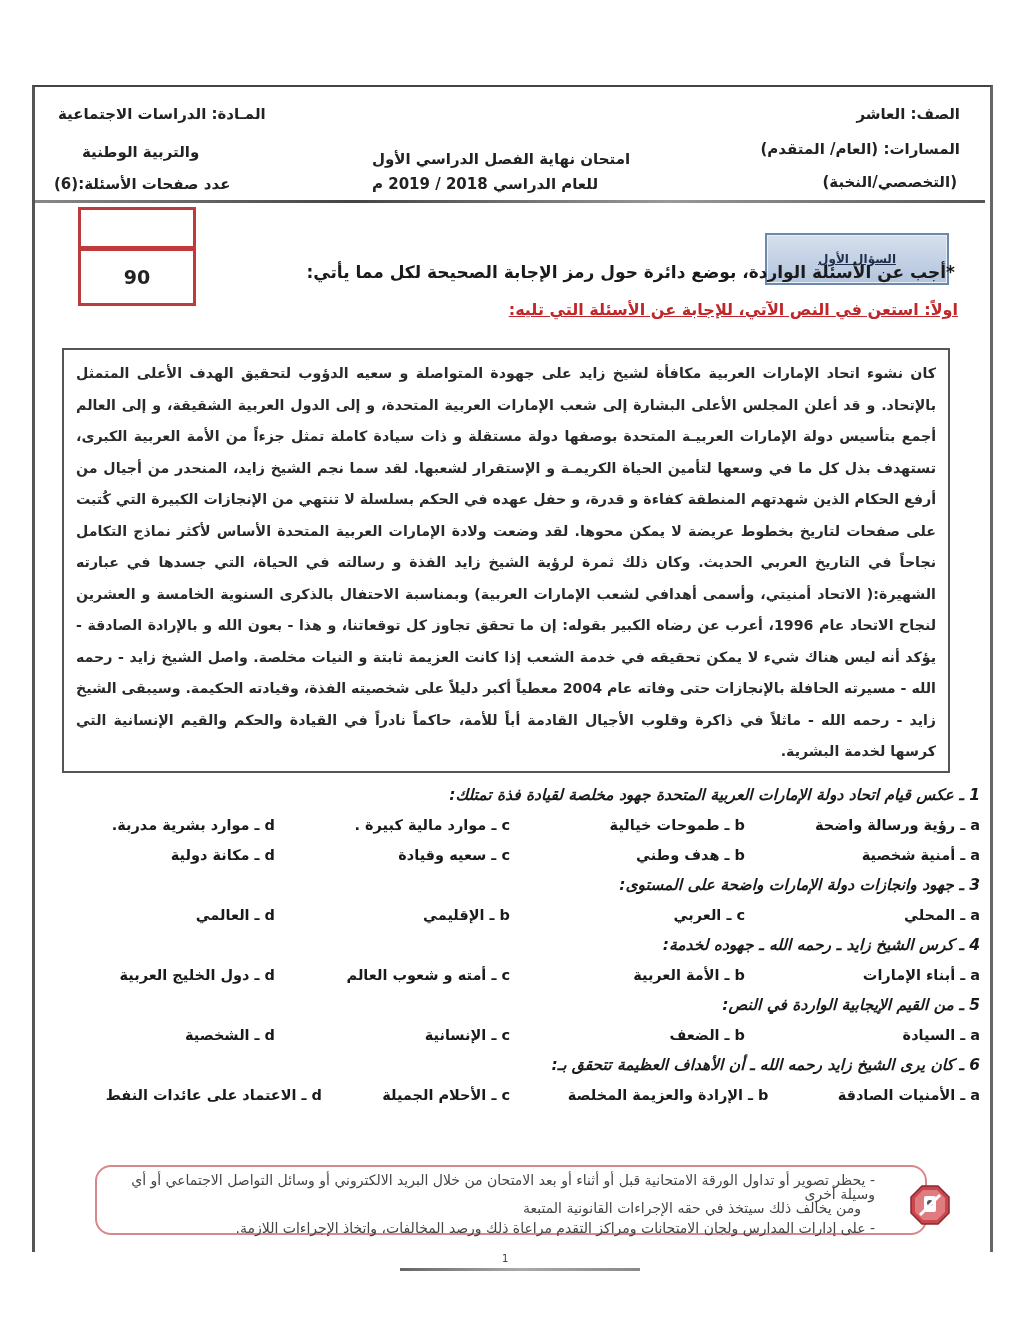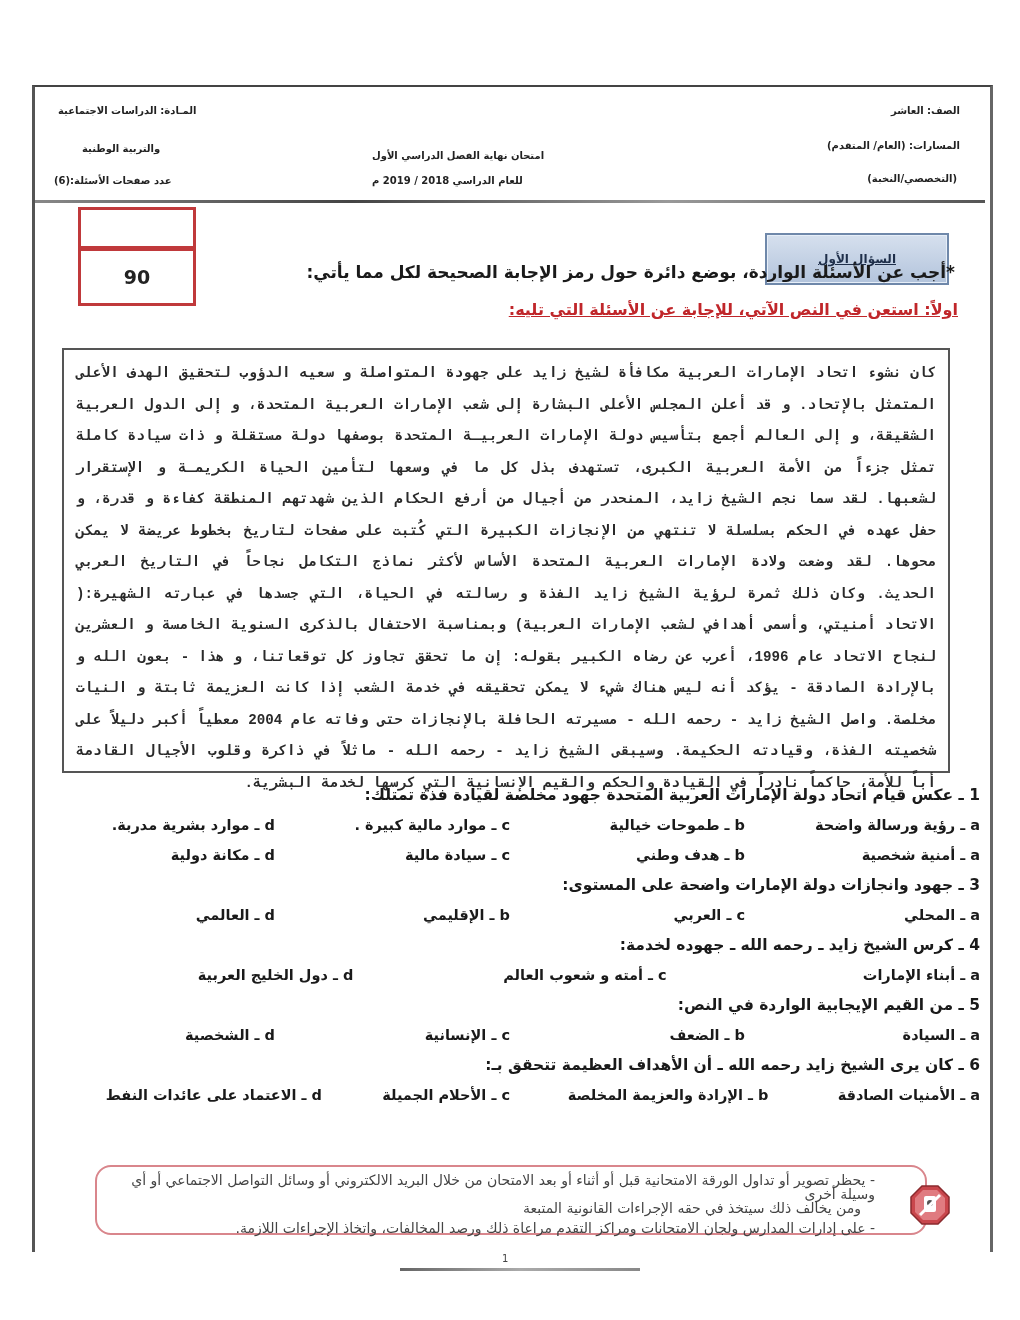--- a/index.html
+++ b/index.html
@@ -1,29 +1,29 @@
 <!DOCTYPE html>
 <html><head>
 <meta charset="utf-8">
 <style>
   html, body { margin:0; padding:0; background:#ffffff; }
   body { width:1020px; height:1320px; position:relative; overflow:hidden; font-family:"DejaVu Sans", sans-serif; color:#1a1a1a; }
   .page-frame { position:absolute; left:32px; top:85px; width:955px; height:1165px; border-left:3px solid #555; border-right:3px solid #666; border-top:2px solid #444; }
   .rtl { direction:rtl; }
-  .hdr { position:absolute; font-size:10px; font-weight:bold; color:#222; white-space:nowrap; }
+  .hdr { position:absolute; font-size:15px; font-weight:bold; color:#222; white-space:nowrap; }
   .hdr-rule { position:absolute; left:35px; top:200px; width:950px; height:3px; background:linear-gradient(90deg,#888,#444,#999,#555); }
   .q-title-btn { position:absolute; left:765px; top:209px; width:180px; height:48px; background:linear-gradient(180deg,#d6e0ee,#b3c4dc); border:2px solid #6f88aa; box-shadow:inset 0 0 0 1px #e6eef8; display:flex; align-items:center; justify-content:center; font-size:12px; font-weight:bold; color:#1f2f4a; text-decoration:underline;margin-top:24px; }
   .score-box { position:absolute; left:42px; width:112px; border:3px solid #c0393b; background:#fff;margin-left:36px; }
   .score-top { top:207px; height:36px; }
   .score-bottom { top:248px; height:52px; display:flex; align-items:center; justify-content:center; font-size:19px; font-weight:bold; color:#222; }
   .instruction { position:absolute; right:65px; top:262px; font-size:17px; font-weight:bold; direction:rtl; white-space:nowrap; }
   .subinstruction { position:absolute; right:62px; top:300px; font-size:16px; font-weight:bold; color:#c0262a; text-decoration:underline; direction:rtl; white-space:nowrap; }
-  .passage { position:absolute; left:62px; top:348px; width:888px; height:425px; border:2px solid #555; padding:8px 12px; box-sizing:border-box; direction:rtl; text-align:justify; font-size:14.2px; line-height:31.5px; font-weight:bold; color:#2a2a2a;font-family:Liberation Mono, monospace; }
+  .passage { position:absolute; left:62px; top:348px; width:888px; height:425px; border:2px solid #555; padding:8px 12px; box-sizing:border-box; direction:rtl; text-align:justify; font-size:14.2px; line-height:31.5px; font-weight:bold; color:#2a2a2a; }
   .questions { position:absolute; left:40px; top:780px; width:940px; direction:rtl; }
-  .q-stem { font-size:15.5px; font-weight:bold; height:30px; line-height:30px; white-space:nowrap; }
+  .q-stem { font-size:15.5px; font-weight:bold; height:30px; line-height:30px; white-space:nowrap;font-style:italic; }
   .q-opts { display:flex; font-size:14.5px; font-weight:bold; height:30px; line-height:30px; white-space:nowrap; }
   .opt { flex:1; }
   .notice { position:absolute; left:95px; top:1165px; width:832px; height:70px; border:2px solid #d9868c; border-radius:16px; direction:rtl; padding:6px 50px 6px 16px; box-sizing:border-box; font-size:14px; color:#444; line-height:14px; }
   .notice-icon { position:absolute; left:910px; top:1185px; width:40px; height:40px; }
   .page-num { position:absolute; left:502px; top:1253px; font-size:10px; color:#444; }
   .bottom-rule { position:absolute; left:400px; top:1268px; width:240px; height:3px; background:linear-gradient(90deg,#666,#aaa,#888); }
 </style>
 </head>
 <body>
 
@@ -58,37 +58,38 @@
       <span class="opt">a ـ رؤية ورسالة واضحة</span>
       <span class="opt">b ـ طموحات خيالية</span>
       <span class="opt">c ـ موارد مالية كبيرة .</span>
       <span class="opt">d ـ موارد بشرية مدربة.</span>
     </div>
   </div>
   <div>
     <div class="q-opts">
       <span class="opt">a ـ أمنية شخصية</span>
       <span class="opt">b ـ هدف وطني</span>
-      <span class="opt">c ـ سيادة مالية</span>
+      <span class="opt">c ـ سعيه وقيادة</span>
       <span class="opt">d ـ مكانة دولية</span>
     </div>
   </div>
   <div>
     <div class="q-stem">3 ـ جهود وانجازات دولة الإمارات واضحة على المستوى:</div>
     <div class="q-opts">
       <span class="opt">a ـ المحلي</span>
       <span class="opt">c ـ العربي</span>
       <span class="opt">b ـ الإقليمي</span>
       <span class="opt">d ـ العالمي</span>
     </div>
   </div>
   <div>
     <div class="q-stem">4 ـ كرس الشيخ زايد ـ رحمه الله ـ جهوده لخدمة:</div>
     <div class="q-opts">
       <span class="opt">a ـ أبناء الإمارات</span>
+      <span class="opt">b ـ الأمة العربية</span>
       <span class="opt">c ـ أمته و شعوب العالم</span>
       <span class="opt">d ـ دول الخليج العربية</span>
     </div>
   </div>
   <div>
     <div class="q-stem">5 ـ من القيم الإيجابية الواردة في النص:</div>
     <div class="q-opts">
       <span class="opt">a ـ السيادة</span>
       <span class="opt">b ـ الضعف</span>
       <span class="opt">c ـ الإنسانية</span>

